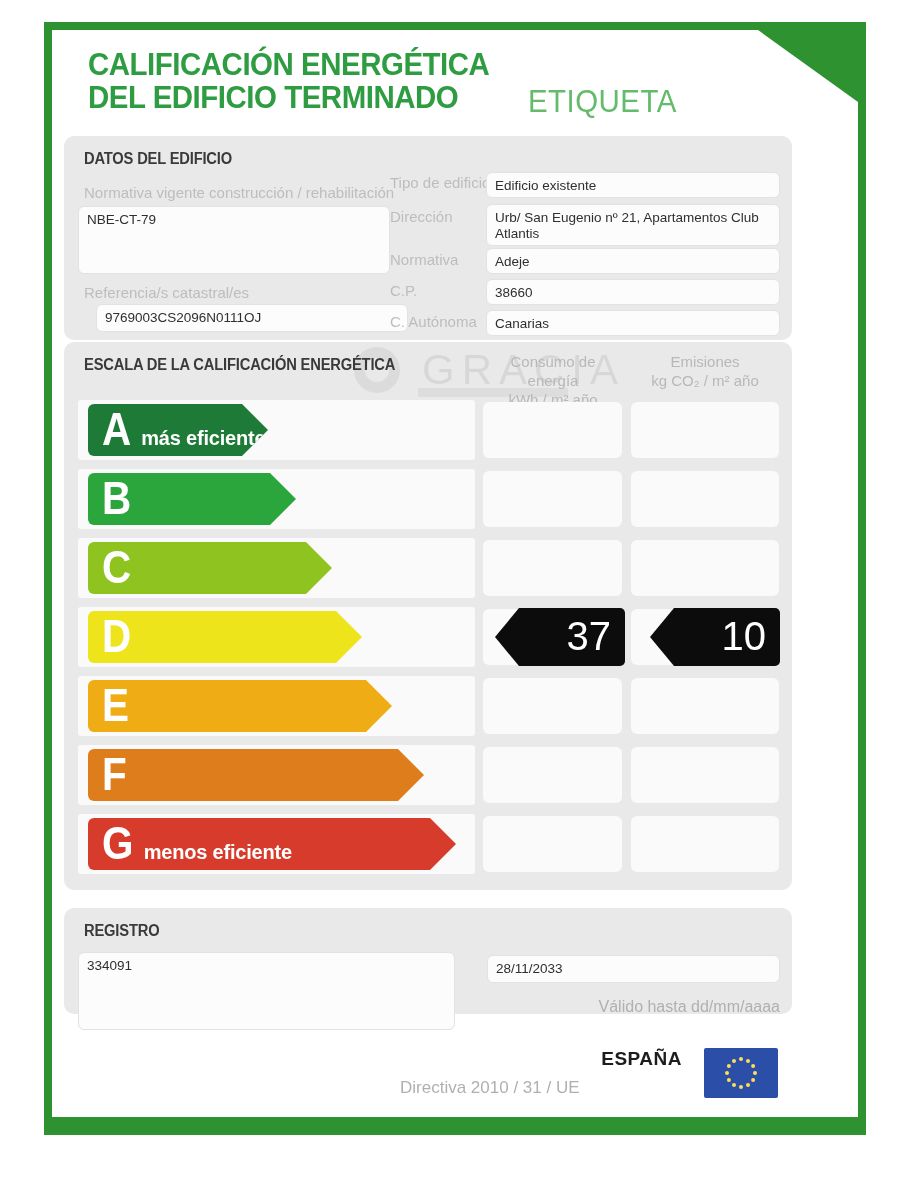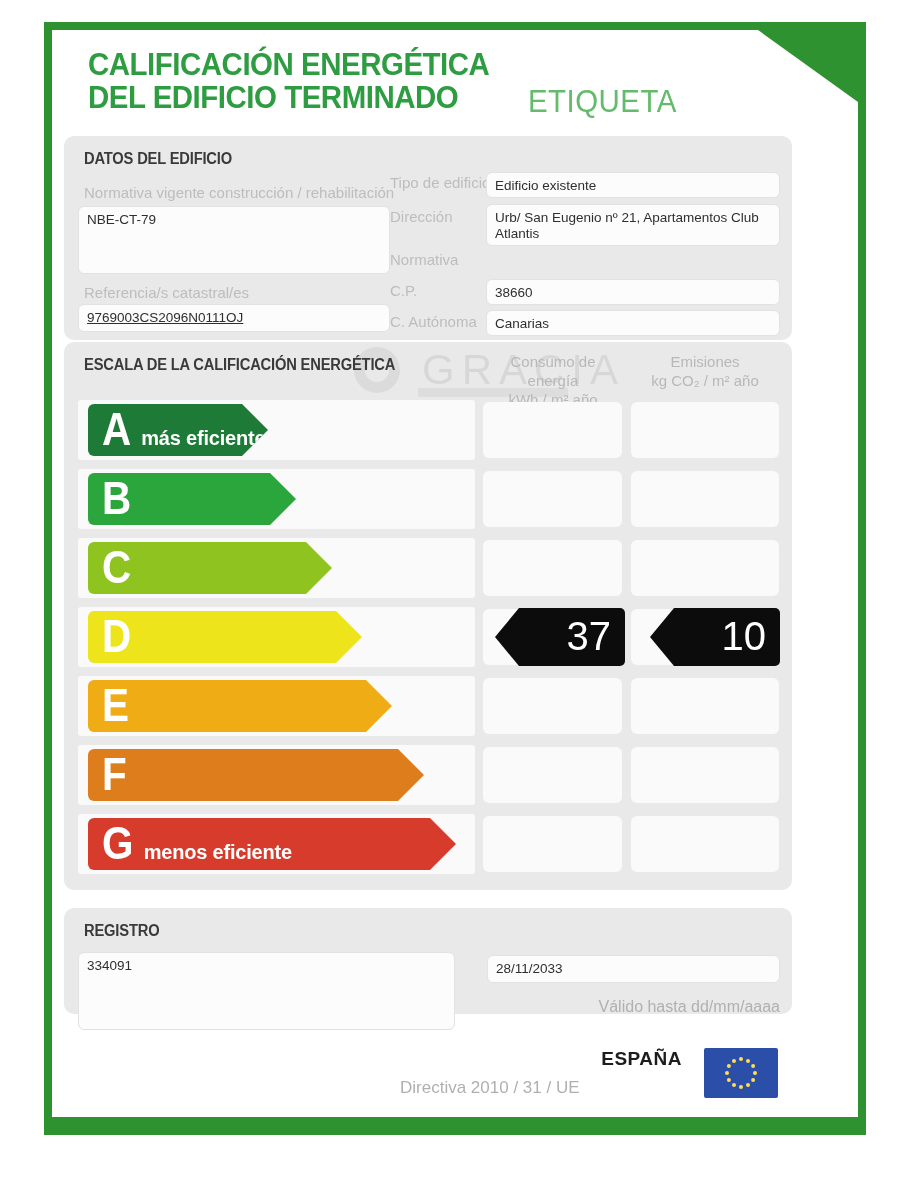--- a/index.html
+++ b/index.html
@@ -84,29 +84,30 @@
   </div>
   <div class="etiqueta">ETIQUETA</div>
 
   <div class="panel panel-datos">
     <div class="panel-heading">DATOS DEL EDIFICIO</div>
 
     <div class="field-label" style="left:20px; top:48px;">Normativa vigente construcción / rehabilitación</div>
     <div class="white-box" style="left:14px; top:70px; width:312px; height:68px;">NBE-CT-79</div>
 
     <div class="field-label" style="left:20px; top:148px;">Referencia/s catastral/es</div>
-    <div class="white-box" style="left:14px; top:168px; width:312px; height:28px;text-decoration:underline;">9769003CS2096N0111OJ</div>
+    <div class="white-box" style="left:32px; top:168px; width:312px; height:28px;">9769003CS2096N0111OJ</div>
 
     <div class="field-label" style="left:326px; top:38px;">Tipo de edificio</div>
     <div class="white-box" style="left:422px; top:36px; width:294px; height:26px;">Edificio existente</div>
 
     <div class="field-label" style="left:326px; top:72px;">Dirección</div>
     <div class="white-box" style="left:422px; top:68px; width:294px; height:42px;">Urb/ San Eugenio nº 21, Apartamentos Club Atlantis</div>
 
     <div class="field-label" style="left:326px; top:115px;">Normativa</div>
+    <div class="white-box" style="left:422px; top:112px; width:294px; height:26px;">Adeje</div>
 
     <div class="field-label" style="left:326px; top:146px;">C.P.</div>
     <div class="white-box" style="left:422px; top:143px; width:294px; height:26px;">38660</div>
 
     <div class="field-label" style="left:326px; top:177px;">C. Autónoma</div>
     <div class="white-box" style="left:422px; top:174px; width:294px; height:26px;">Canarias</div>
   </div>
 
   <div class="panel panel-escala">
     <div class="watermark">

